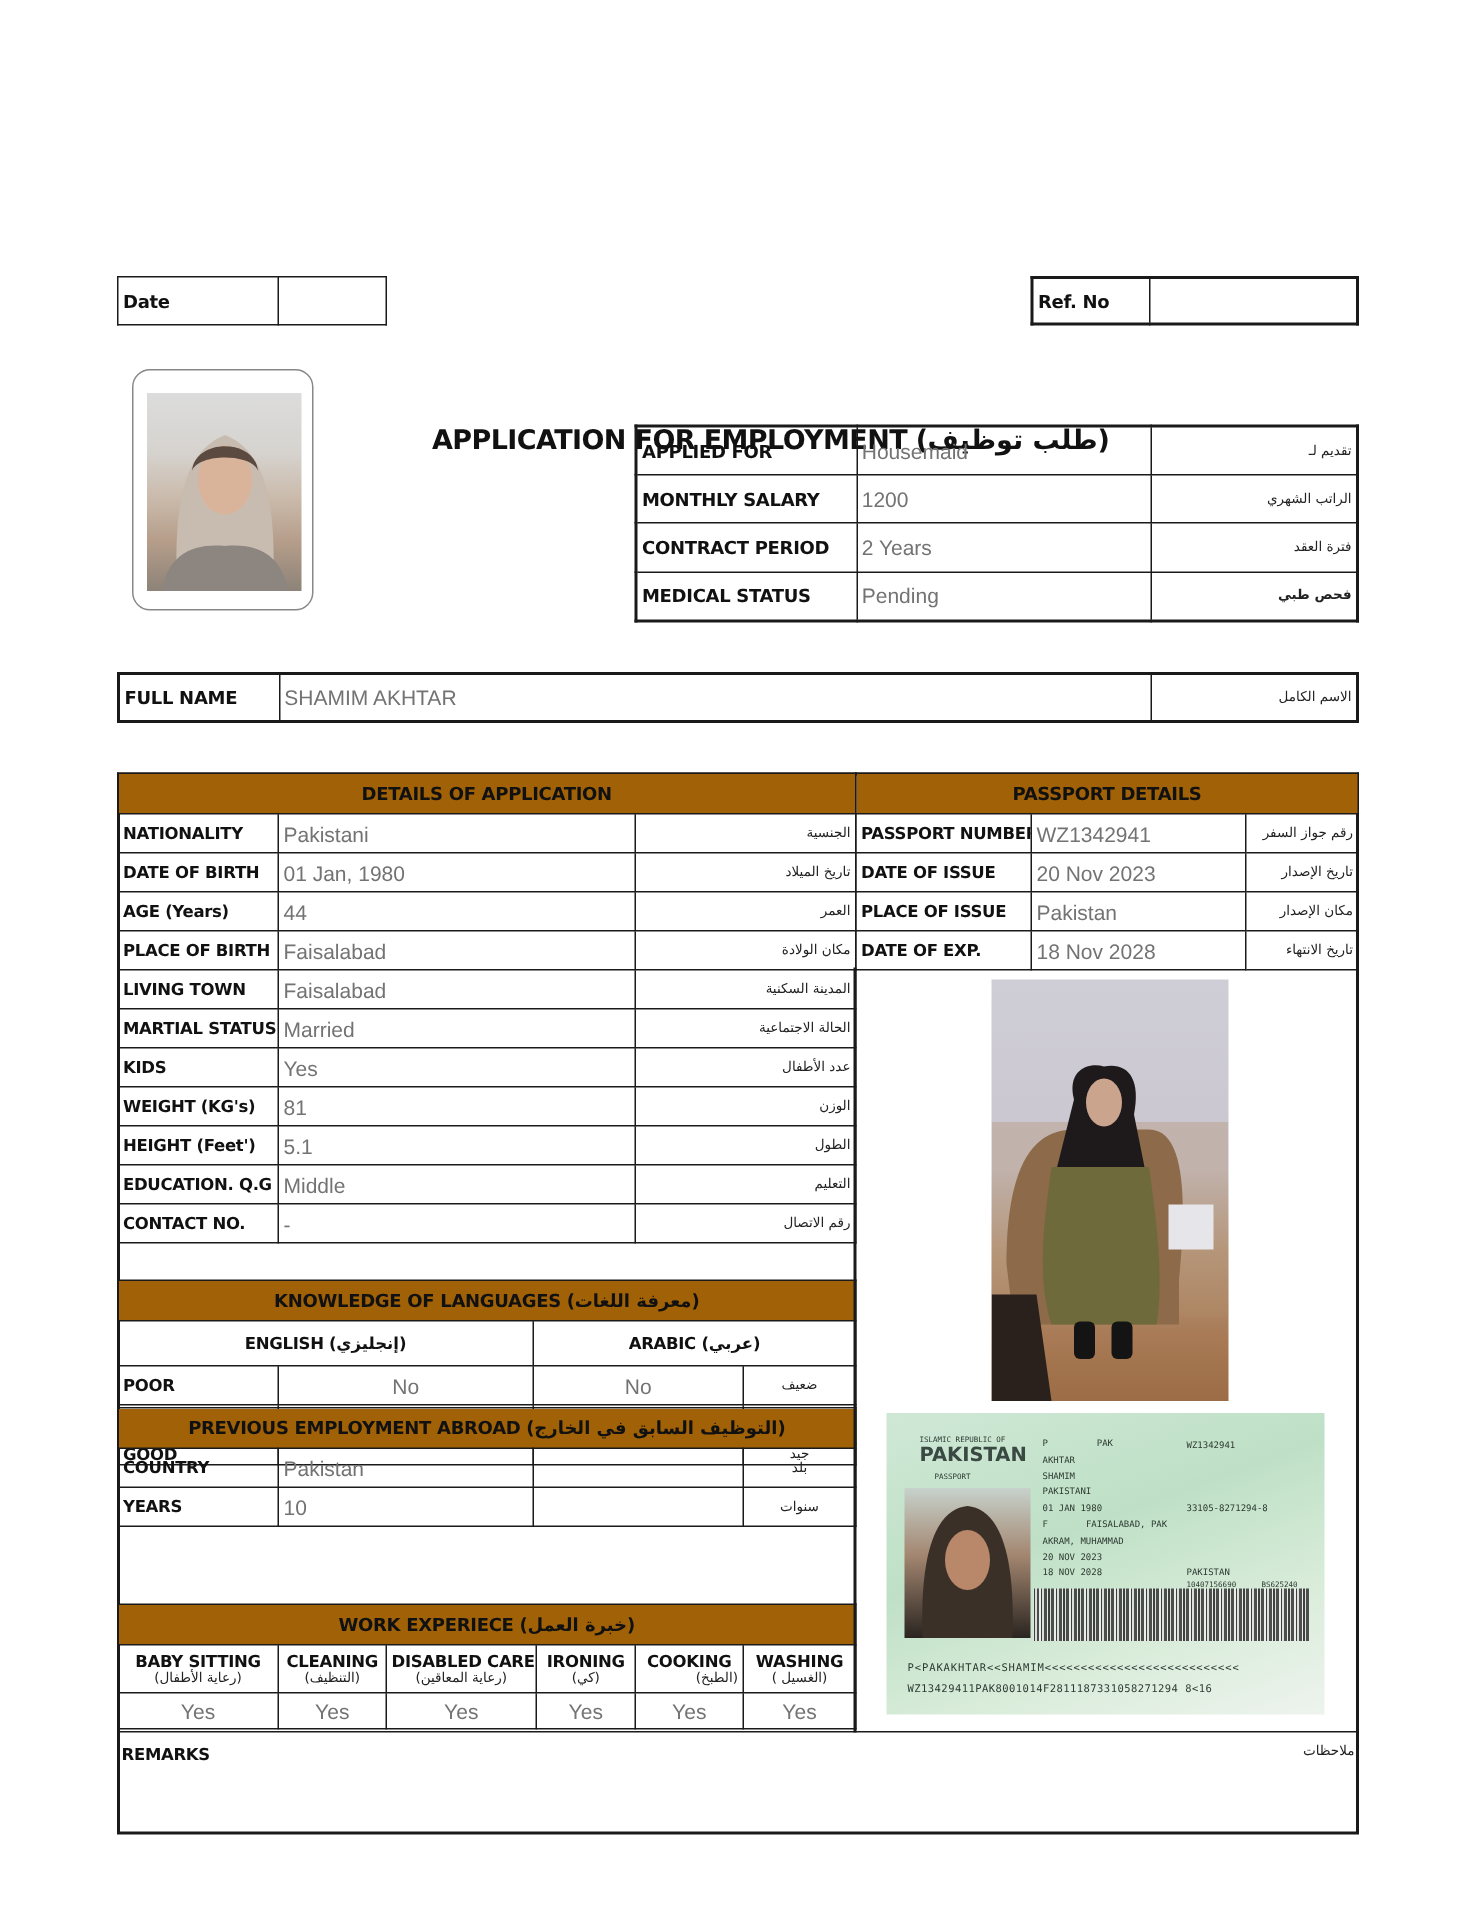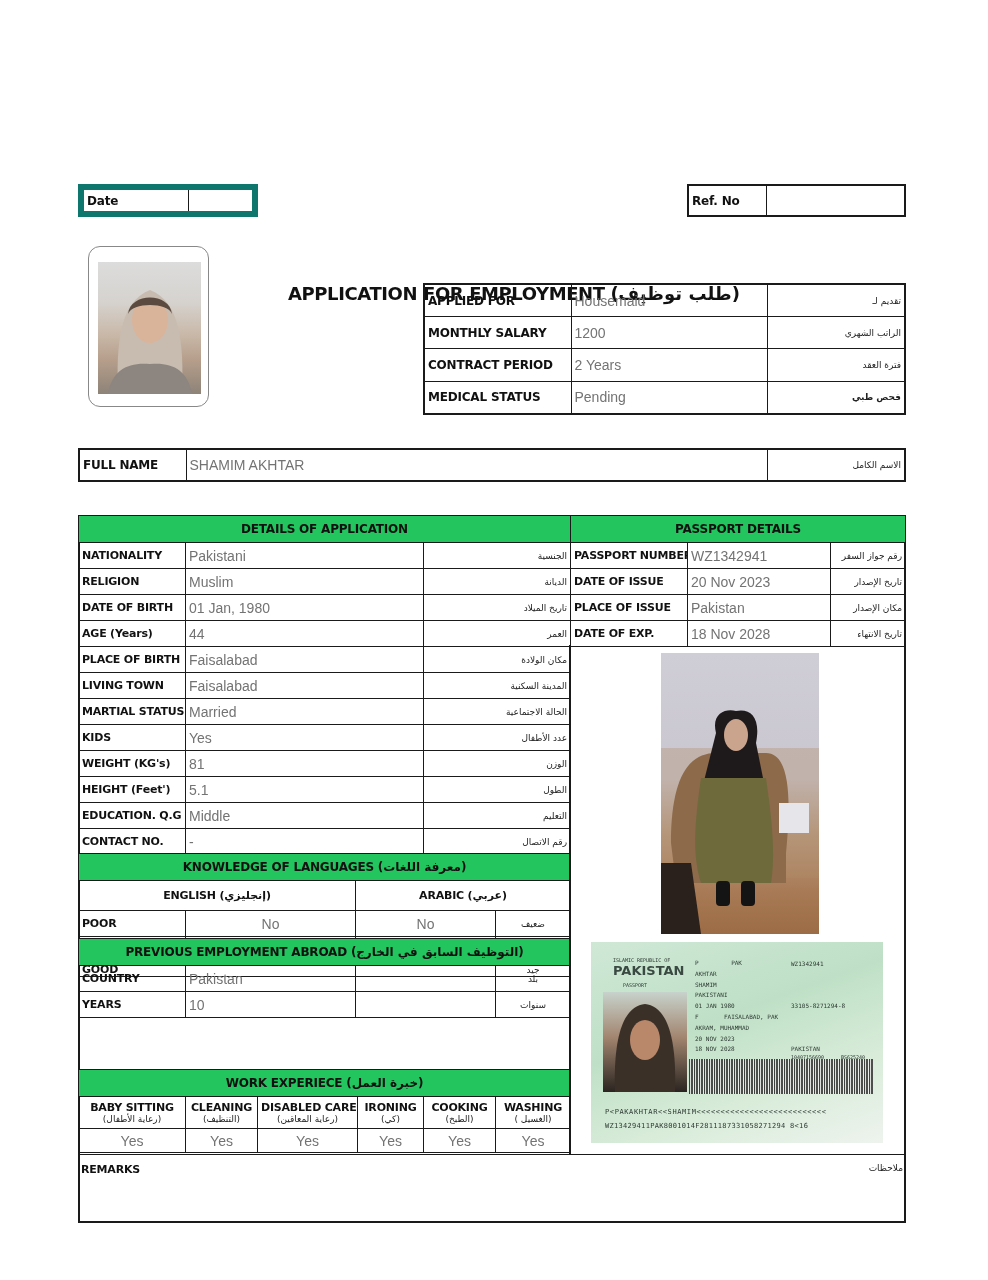--- a/index.html
+++ b/index.html
@@ -4,29 +4,29 @@
 <style>
   * { box-sizing: border-box; margin: 0; padding: 0; }
   html, body { width: 988px; height: 1280px; background: #ffffff; overflow: hidden; }
   body { position: relative; font-family: "Liberation Sans", sans-serif; color: #111; }
   .abs { position: absolute; }
   .lbl { font-family: "DejaVu Sans", sans-serif; font-weight: bold; font-size: 11px; letter-spacing: -0.2px; color: #111; }
   .val { font-family: "Liberation Sans", sans-serif; font-size: 14px; color: #737373; }
   .ar { font-family: "DejaVu Sans", sans-serif; font-size: 9px; color: #222; direction: rtl; text-align: right; }
   table.grid { position: absolute; border-collapse: collapse; table-layout: fixed; }
   table.grid td { border: 1.5px solid #1a1a1a; padding: 0 3px; vertical-align: middle; white-space: nowrap; overflow: hidden; }
-  .sect { background: #22c55e; text-align: center; font-family: "DejaVu Sans", sans-serif; font-weight: bold; font-size: 12px; letter-spacing: -0.2px; }
+  .sect { background: #a16207; text-align: center; font-family: "DejaVu Sans", sans-serif; font-weight: bold; font-size: 12px; letter-spacing: -0.2px; }
   .center { text-align: center; }
   .photo { position: absolute; overflow: hidden; }
   .outer { position: absolute; border: 2px solid #1a1a1a; }
 </style>
 </head>
 <body>
 
-<table class="grid" style="left:78px; top:184px; width:180px; height:33px; border:6px solid #0f766e;">
+<table class="grid" style="left:78px; top:184px; width:180px; height:33px; border:1px solid #0f766e;">
   <tbody>
       <tr>
     <td class="lbl" style="width:107px; font-size:12px;">Date</td>
     <td class="val"></td>
   </tr>
 </tbody>
   </table>
 <table class="grid" style="left:687px; top:184px; width:219px; height:33px; border:2px solid #1a1a1a;">
   <tbody>
       <tr>
@@ -105,25 +105,20 @@
   <tbody>
       <tr style="height:27px">
         <td colspan="3" class="sect">DETAILS OF APPLICATION</td>
       </tr>
   <tr style="height:26px">
         <td class="lbl">NATIONALITY</td>
         <td class="val">Pakistani</td>
         <td class="ar">الجنسية</td>
       </tr>
   <tr style="height:26px">
-        <td class="lbl">RELIGION</td>
-        <td class="val">Muslim</td>
-        <td class="ar">الديانة</td>
-      </tr>
-  <tr style="height:26px">
         <td class="lbl">DATE OF BIRTH</td>
         <td class="val">01 Jan, 1980</td>
         <td class="ar">تاريخ الميلاد</td>
       </tr>
   <tr style="height:26px">
         <td class="lbl">AGE (Years)</td>
         <td class="val">44</td>
         <td class="ar">العمر</td>
       </tr>
   <tr style="height:26px">
@@ -256,21 +251,21 @@
     <td class="center">
           <div class="lbl">DISABLED CARE</div>
           <div class="ar" style="text-align:center">(رعاية المعاقين)</div>
         </td>
     <td class="center">
           <div class="lbl">IRONING</div>
           <div class="ar" style="text-align:center">(كي)</div>
         </td>
     <td class="center">
           <div class="lbl">COOKING</div>
-          <div class="ar" style="text-align:center">(الطبخ)</div>
+          <div class="ar" style="">(الطبخ)</div>
         </td>
     <td class="center">
           <div class="lbl">WASHING</div>
           <div class="ar" style="text-align:center">(الغسيل )</div>
         </td>
   </tr>
   <tr style="height:24px">
     <td class="val center">Yes</td>
     <td class="val center">Yes</td>
     <td class="val center">Yes</td>

